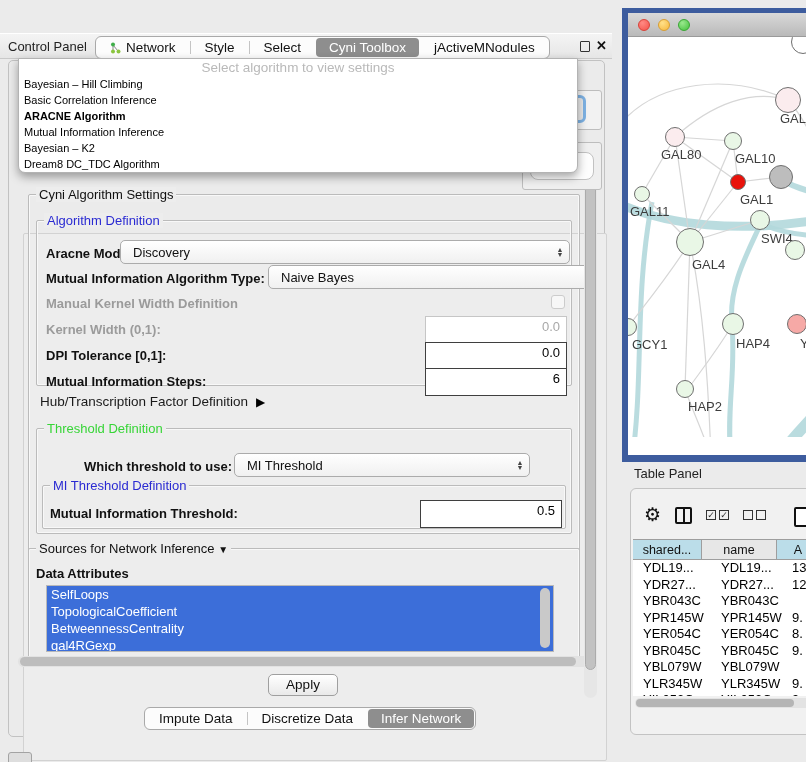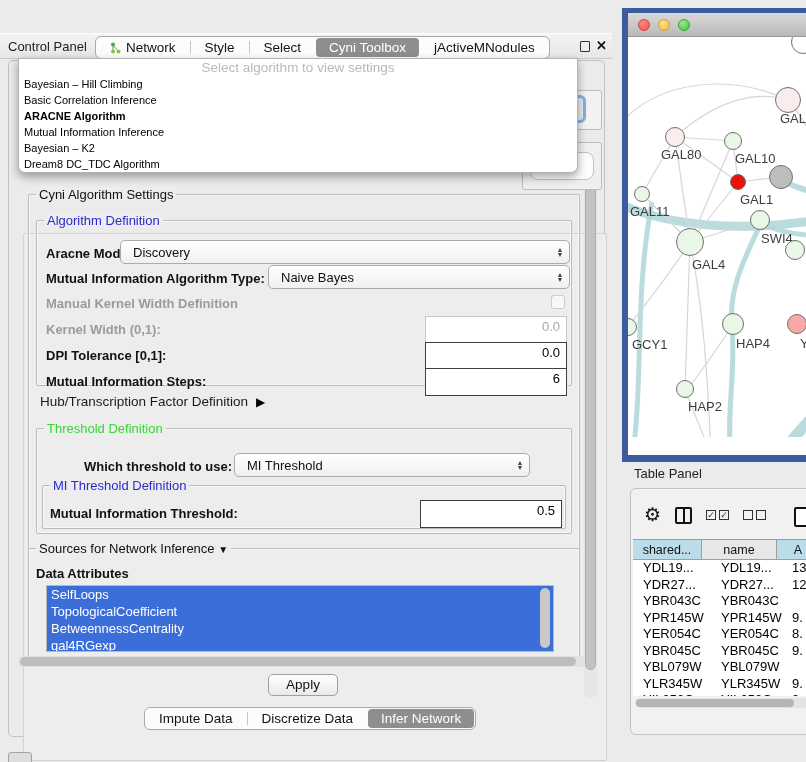--- a/index.html
+++ b/index.html
@@ -194,21 +194,21 @@
 <span class="lbl" style="left:46px; top:246px;">Aracne Mode:</span>
 <div class="combo" style="left:120px; top:240px; width:450px;">
   <span class="combo-value">Discovery</span>
   <span class="combo-arrows">
       <span>▲</span>
       <span>▼</span>
     </span>
 </div>
 
 <span class="lbl" style="left:46px; top:271px;">Mutual Information Algorithm Type:</span>
-<div class="combo" style="left:268px; top:265px; width:302px;">
+<div class="combo" style="left:268px; top:265px; width:328px;">
   <span class="combo-value">Naive Bayes</span>
   <span class="combo-arrows">
       <span>▲</span>
       <span>▼</span>
     </span>
 </div>
 
 <span class="lbl disabled" style="left:46px; top:296px;">Manual Kernel Width Definition</span>
 <span class="checkbox" style="left:551px; top:295px;"></span>
 

